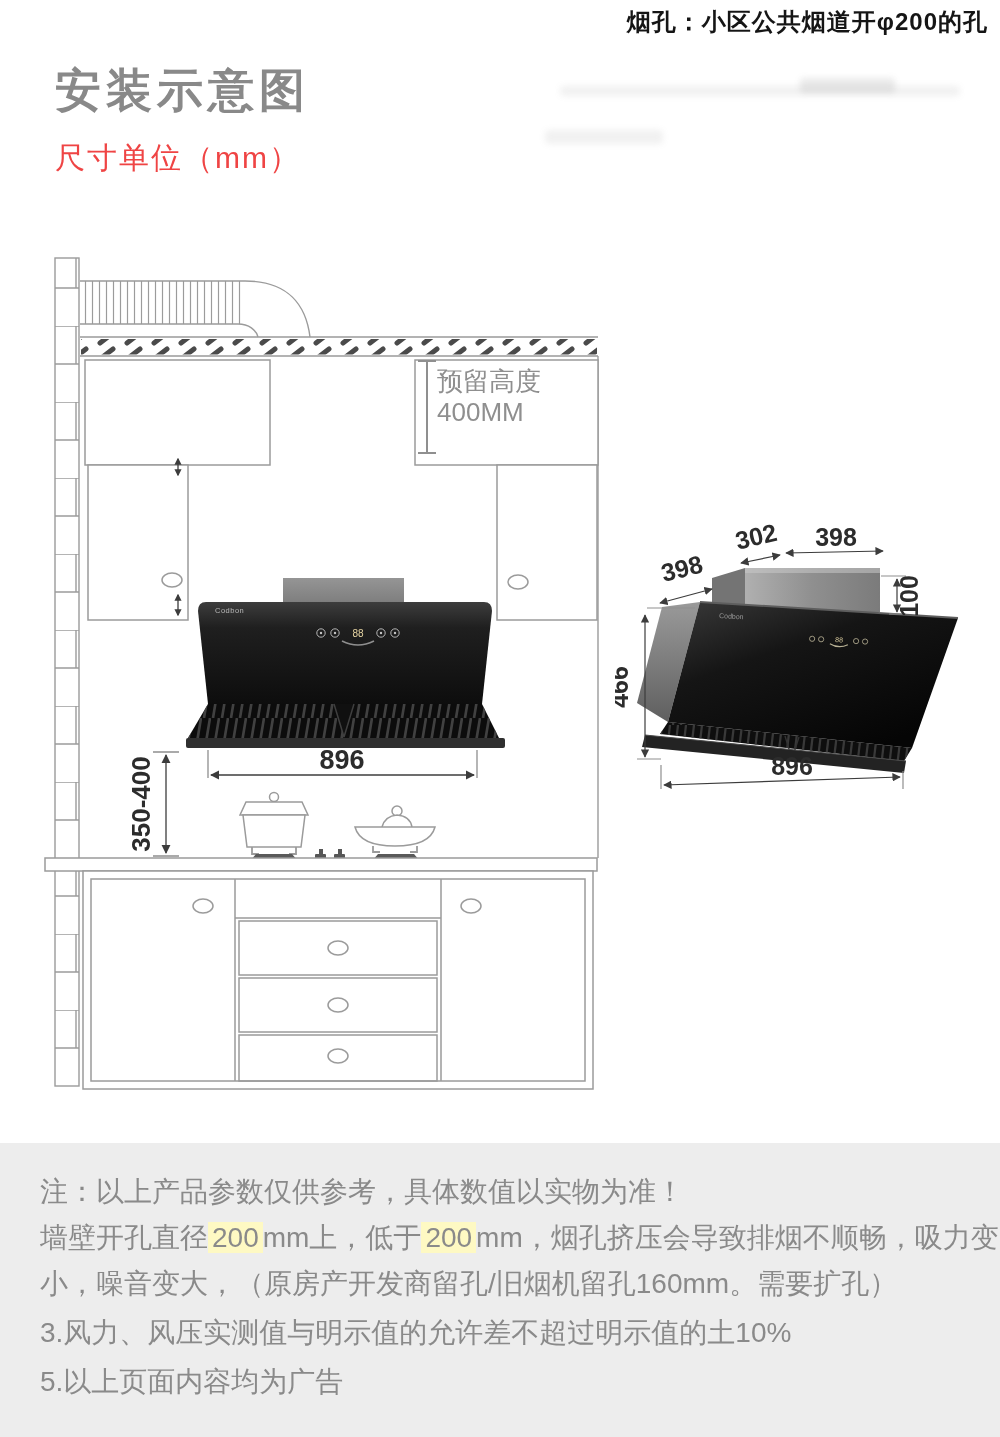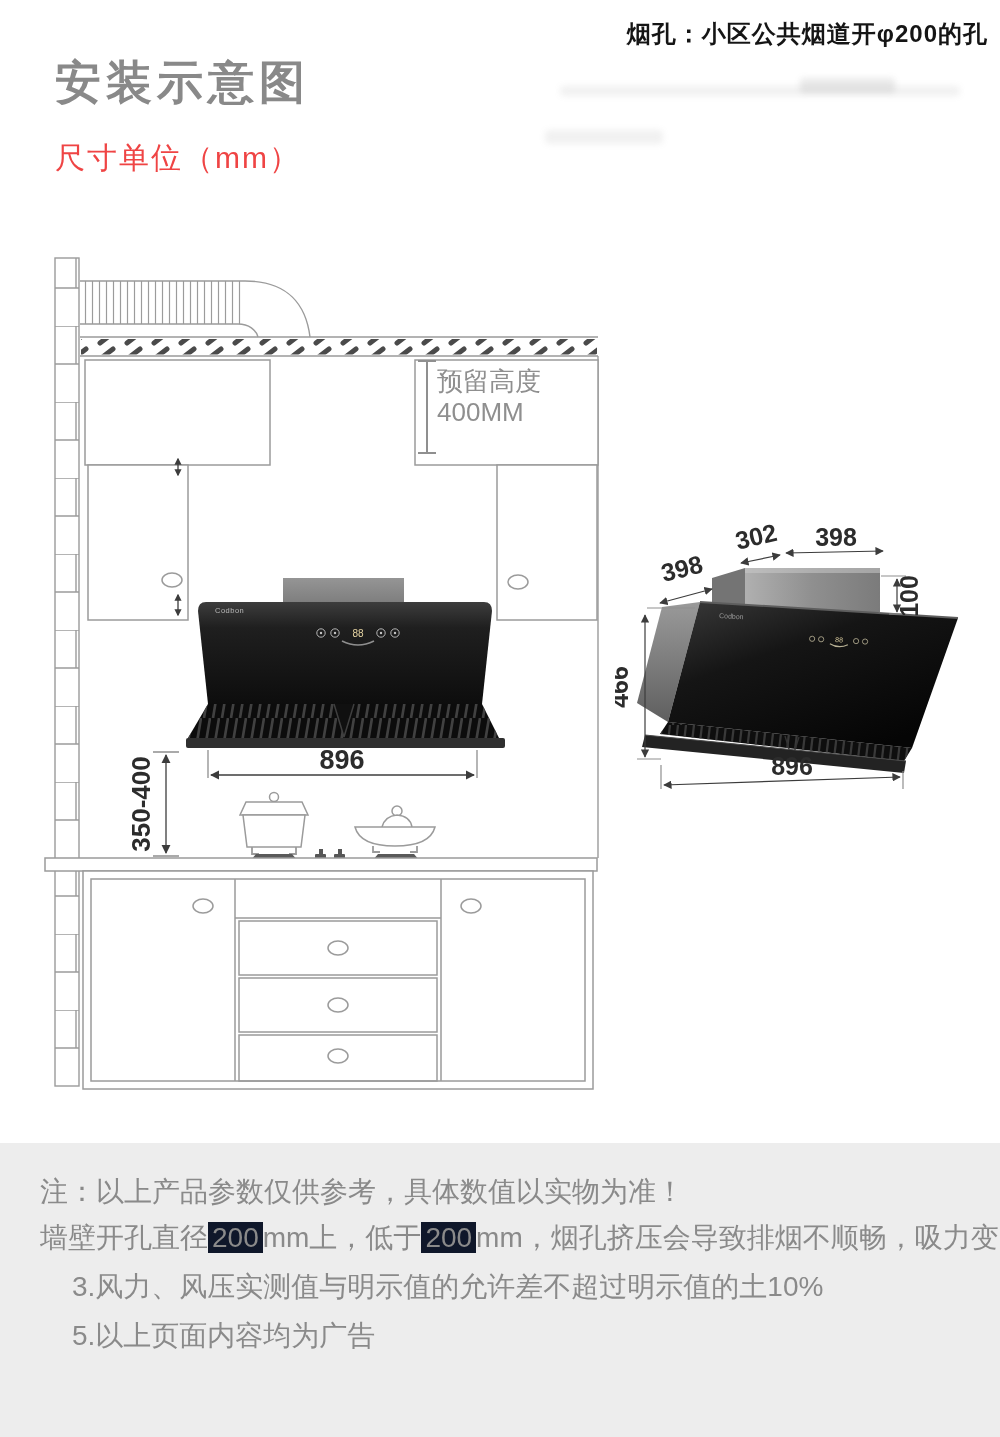--- a/index.html
+++ b/index.html
@@ -1,34 +1,34 @@
 <!DOCTYPE html>
 <html><head>
 <meta charset="utf-8">
 <style>
   html,body{margin:0;padding:0;background:#fff;}
   .stage{position:relative;width:1000px;height:1437px;background:#fff;overflow:hidden;
          font-family:"Liberation Sans","DejaVu Sans",sans-serif;}
   .abs{position:absolute;}
   
-  .duct-note{right:12px;top:20px;text-align:right;font-size:24px;font-weight:700;
+  .duct-note{right:12px;top:8px;text-align:right;font-size:24px;font-weight:700;
              color:#151515;line-height:27px;letter-spacing:1px;}
-  .page-title{left:55px;top:52px;font-size:46px;font-weight:700;color:#898989;letter-spacing:5px;}
+  .page-title{left:55px;top:60px;font-size:46px;font-weight:700;color:#898989;letter-spacing:5px;}
   .unit-subtitle{left:55px;top:138px;font-size:30px;color:#ef4444;letter-spacing:2px;}
   .smudge{position:absolute;background:#8e8e8e;opacity:.12;filter:blur(3px);border-radius:4px;}
   
   svg text{font-family:"Liberation Sans","DejaVu Sans",sans-serif;}
   .dimtxt{fill:#2c2c2c;font-weight:600;}
   .graytxt{fill:#8f8f8f;}
   
   .notes-panel{left:0;top:1143px;width:1000px;height:378px;background:#ededed;
                box-sizing:border-box;padding:26px 30px 0 40px;}
   .notes-panel p{margin:0;font-size:28px;color:#8a8a8a;line-height:46px;white-space:nowrap;}
-  .notes-panel p.sp{margin-top:3px;margin-left:32px;}
-  .patch{background:#0f172a;padding:0 4px;}
+  .notes-panel p.sp{margin-top:3px;}
+  .patch{background:#fef9c3;padding:0 4px;}
 </style>
 </head>
 <body>
 
 <div class="stage">
 
   <div class="abs duct-note">
     <div>烟孔：小区公共烟道开φ200的孔</div>
   </div>
 
@@ -257,17 +257,18 @@
     <g>
       <path d="M46,250 V274 M288,256 V274" stroke="#8f8f8f" stroke-width="1.2" fill="none"></path>
       <line x1="49" y1="270" x2="285" y2="262" stroke="#3c3c3c" stroke-width="1.2" marker-start="url(#arrP)" marker-end="url(#arrP)"></line>
       <text class="dimtxt" x="177" y="260" font-size="25" text-anchor="middle">896</text>
     </g>
   </svg>
 
   <div class="abs notes-panel">
     <p>注：以上产品参数仅供参考，具体数值以实物为准！</p>
     <p><span>墙壁开孔直径</span><span class="patch">200</span><span>mm上，低于</span><span class="patch">200</span><span>mm，烟孔挤压会导致排烟不顺畅，吸力变</span></p>
+    <p>小，噪音变大，（原房产开发商留孔/旧烟机留孔160mm。需要扩孔）</p>
     <p class="sp">3.风力、风压实测值与明示值的允许差不超过明示值的土10%</p>
     <p class="sp">5.以上页面内容均为广告</p>
   </div>
 
 </div>
 
 </body></html>

